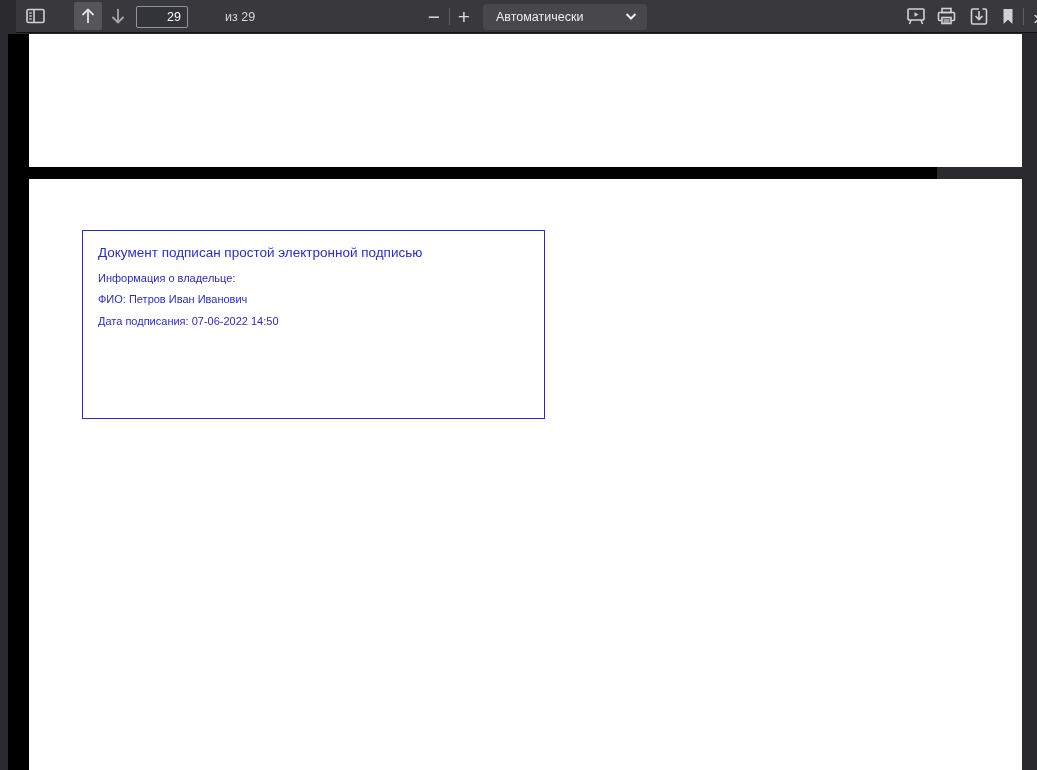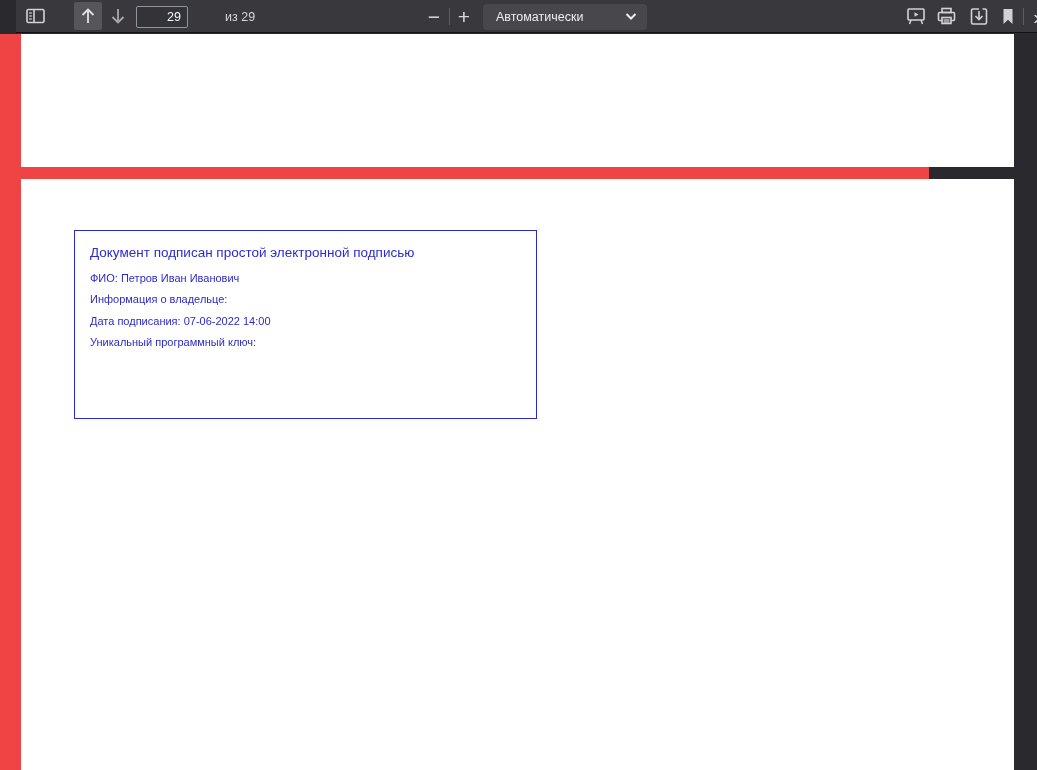--- a/index.html
+++ b/index.html
@@ -59,23 +59,23 @@
     border-radius: 4px;
     display: flex; align-items: center;
     color: #ededf0; font-size: 12.5px;
     padding-left: 13px;
     cursor: default;
   }
   .zoom-select .chev { position: absolute; right: 10px; top: 8px; }
 
   
   .viewer {
-    position: absolute; top: 34px; left: 0;
+    position: absolute; top: 34px; left: 8px;
     width: 929px; height: 736px;
-    background: #ef4444;
+    background: #000000;
   }
   .page {
     position: absolute; left: 21px;
     width: 993px;
     background: #ffffff;
   }
   .page-prev { top: 0; height: 133px; }
   .page-cur  { top: 145px; height: 591px; }
 
   
@@ -209,20 +209,19 @@
   </div>
 </div>
 
 <div class="viewer">
 
   <div class="page page-prev"></div>
 
   <div class="page page-cur">
     <div class="sigbox">
       <div class="sig-title">Документ подписан простой электронной подписью</div>
+      <div class="sig-line">Информация о владельце:</div>
       <div class="sig-line">ФИО: Петров Иван Иванович</div>
-      <div class="sig-line">Информация о владельце:</div>
-      <div class="sig-line">Дата подписания: 07-06-2022 14:00</div>
-      <div class="sig-line">Уникальный программный ключ:</div>
+      <div class="sig-line">Дата подписания: 07-06-2022 14:50</div>
     </div>
   </div>
 
 </div>
 
 </body></html>

